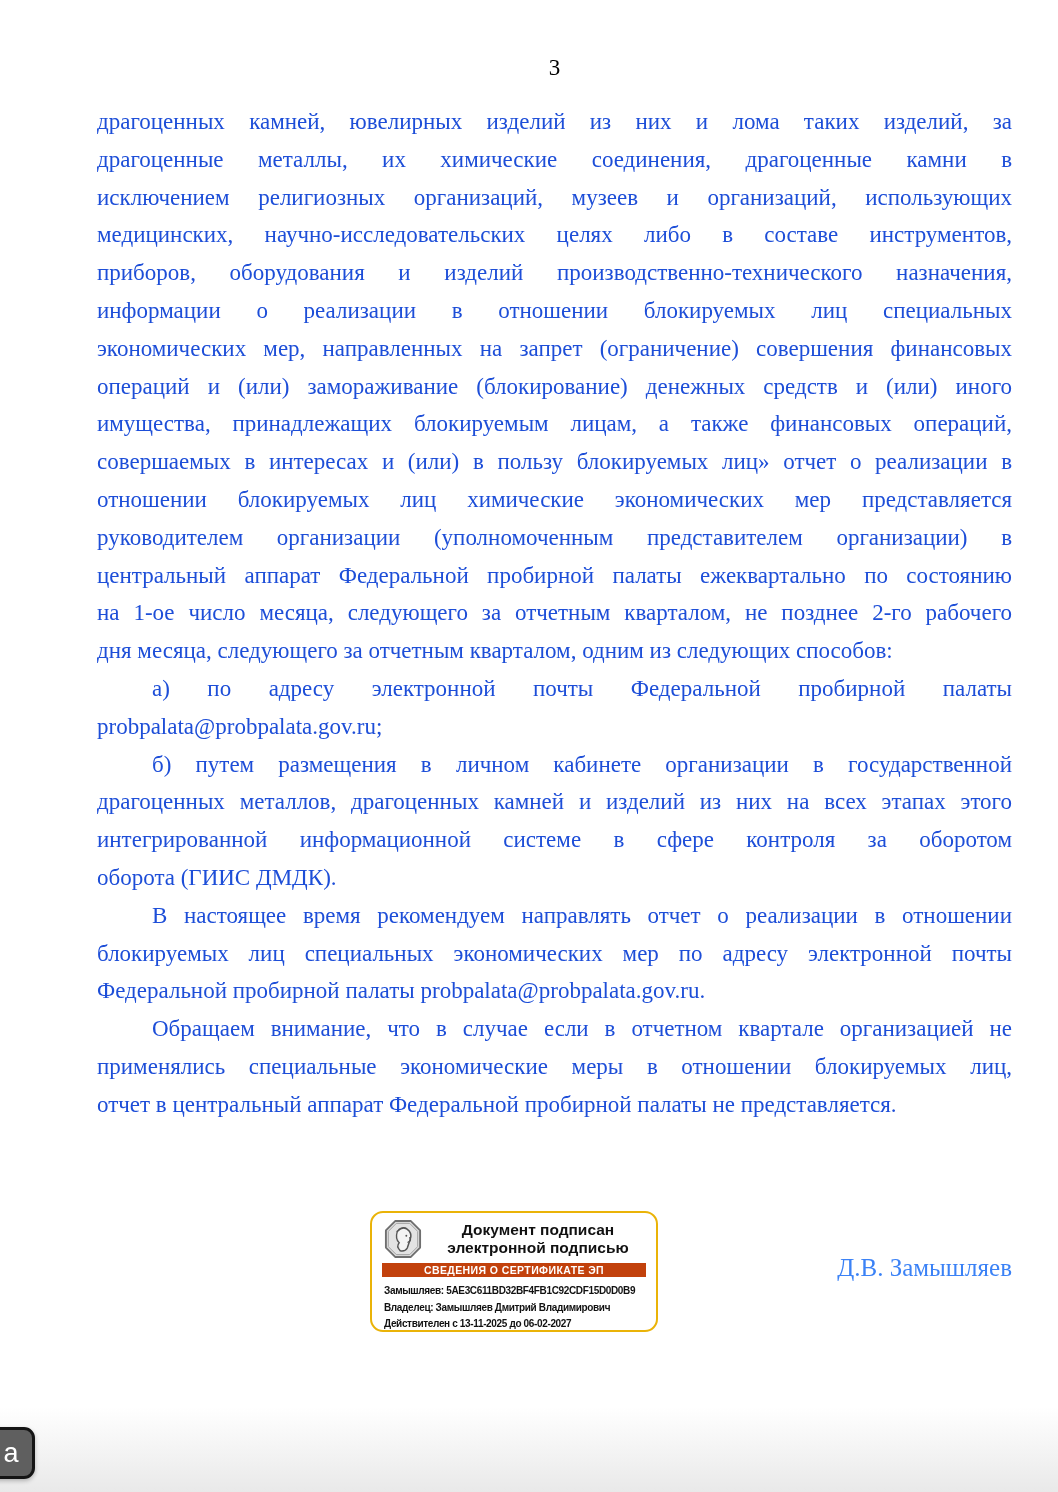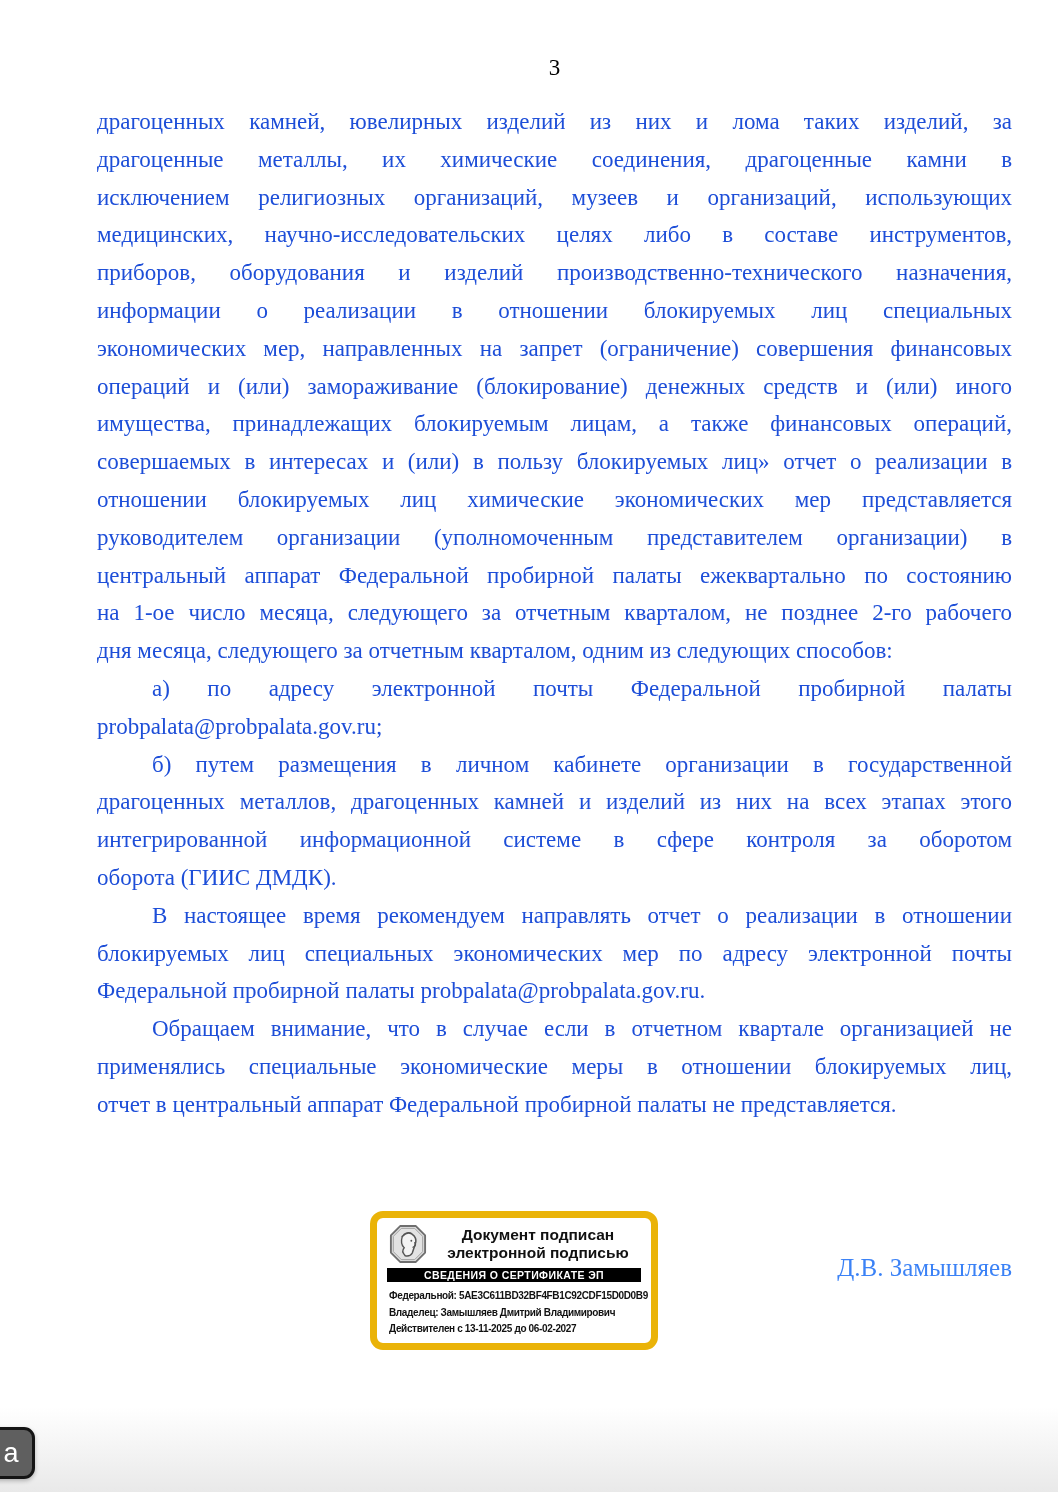--- a/index.html
+++ b/index.html
@@ -30,40 +30,40 @@
     text-justify: inter-word;
   }
   .tl.just { text-align: justify; text-align-last: justify; }
   .tl.last { text-align: center; text-align-last: left; }
   .tl.ind  { text-indent: 55px; }
 
   
   .stamp {
     position: absolute;
     left: 370px; top: 1211px;
-    width: 288px; height: 139px;
+    width: 288px; height: 121px;
     box-sizing: border-box;
-    border: 7px solid #eab308;
+    border: 2px solid #eab308;
     border-radius: 13px;
     background: #fff;
     font-family: "Liberation Sans", sans-serif;
     color: #111;
   }
   .stamp-header {
     display: flex; align-items: center;
     padding: 6px 10px 2px 12px; gap: 8px;
   }
   .emblem { width: 38px; height: 40px; flex: none; }
   .stamp-title {
     flex: 1; text-align: center;
     font-weight: bold; font-size: 15.5px; line-height: 18px;
   }
   .stamp-bar {
     margin: 2px 10px 0 10px;
-    background: #000000; color: #fff;
+    background: #c2410c; color: #fff;
     font-size: 10.5px; font-weight: bold;
     line-height: 14px; text-align: center;
     letter-spacing: 0.4px;
     white-space: nowrap;
   }
   .stamp-details {
     padding: 6px 8px 0 12px;
     font-size: 10px; font-weight: bold;
     letter-spacing: -0.35px;
     line-height: 16.5px;
@@ -148,21 +148,21 @@
         <circle cx="23.5" cy="17.5" r="1" fill="#555"></circle>
         <path d="M27 19.5 q1.8 2 0.2 3.8 l-2 1.2" fill="none" stroke="#555" stroke-width="1.2" stroke-linecap="round"></path>
       </svg>
       <div class="stamp-title">
         <div>Документ подписан</div>
         <div>электронной подписью</div>
       </div>
     </div>
     <div class="stamp-bar">СВЕДЕНИЯ О СЕРТИФИКАТЕ ЭП</div>
     <div class="stamp-details">
-      <div>Федеральной: 5AE3C611BD32BF4FB1C92CDF15D0D0B9</div>
+      <div>Замышляев: 5AE3C611BD32BF4FB1C92CDF15D0D0B9</div>
       <div>Владелец: Замышляев Дмитрий Владимирович</div>
       <div>Действителен с 13-11-2025 до 06-02-2027</div>
     </div>
   </div>
 
   <div class="signature-name">Д.В. Замышляев</div>
 
   <div class="bottom-fade"></div>
 
   <div class="floating-btn">a</div>

